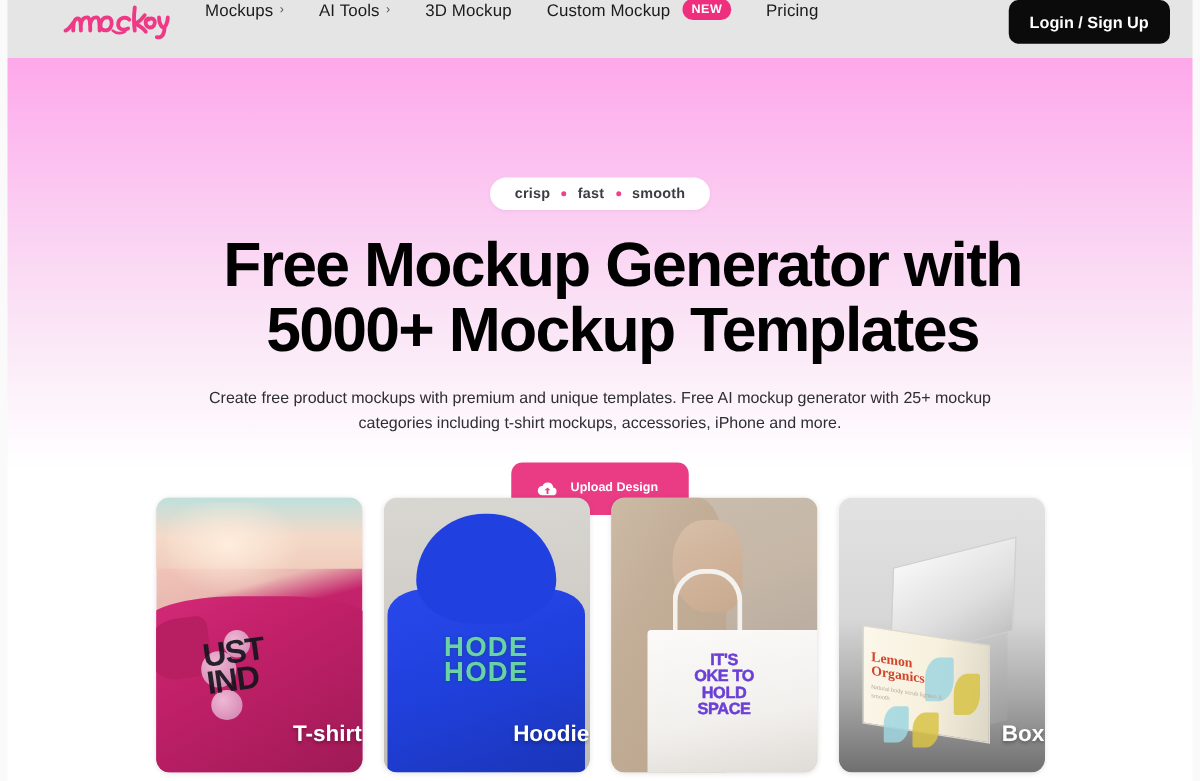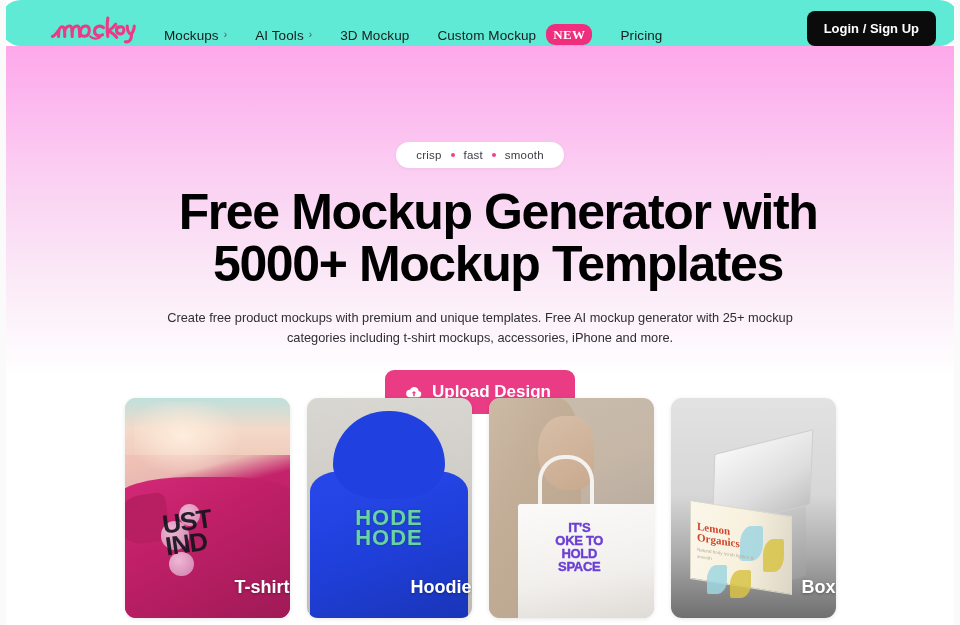--- a/index.html
+++ b/index.html
@@ -20,39 +20,38 @@
     background:#fafafa; z-index:30; pointer-events:none;
   }
   .page::after {
     content:""; position:absolute; right:0; top:0; bottom:0; width:6px;
     background:#fafafa; z-index:30; pointer-events:none;
   }
 
   
   .navbar {
     position:relative; z-index:20;
-    height:46px; background:#5eead4;
-    display:flex; align-items:flex-end;
+    height:46px; background:#e5e5e5;
+    display:flex; align-items:flex-start;
     padding:0 24px 0 48px;
-    border-radius:21px;
   }
   .logo { width:88px; height:34px; display:block; margin-right:28px; flex:none; }
   .nav-links { display:flex; align-items:center; gap:28px; }
   .nav-link {
     display:flex; align-items:center; gap:5px;
     font-size:13.5px; color:#1b1b1b; letter-spacing:.1px;
     cursor:pointer; white-space:nowrap;
   }
   .chev { font-size:10px; color:#555; line-height:1; transform:translateY(0px); }
   .new-badge {
     display:inline-block;
     background:#ef2e7e; color:#fff;
-    font-size:13px; font-weight:bold; letter-spacing:.4px;
+    font-size:10px; font-weight:bold; letter-spacing:.4px;
     padding:3px 7px 2.5px; border-radius:9px;
-    margin-left:5px; transform:translateY(-1px);font-family:Liberation Serif, serif;
+    margin-left:5px; transform:translateY(-1px);
   }
   .spacer { flex:1; }
   .login-btn {
     background:#0b0b0b; color:#fff;
     font-size:13px; font-weight:bold;
     padding:10px 17px; border-radius:8px;
     border:none; cursor:pointer; white-space:nowrap;
   }
 
   
@@ -72,21 +71,21 @@
     padding-top:12px;
   }
   .pill {
     display:inline-flex; align-items:center; gap:9px;
     background:#ffffff; border-radius:999px;
     padding:7px 20px;
     margin-top:84px;
     box-shadow:0 1px 3px rgba(180,120,170,.14);
   }
   .pill-word {
-    font-size:11.5px; font-weight:normal; color:#3c3c44; letter-spacing:.2px;
+    font-size:11.5px; font-weight:bold; color:#3c3c44; letter-spacing:.2px;
   }
   .pill-dot {
     width:4px; height:4px; border-radius:50%; background:#f0408a; display:block;
   }
   .headline {
     margin-top:18px;
     font-size:50px; line-height:1.04;
     font-weight:bold; color:#000000;
     letter-spacing:-1.4px;
     padding-left:36px;
@@ -94,21 +93,21 @@
   .subtitle {
     margin:18px auto 0;
     width:640px;
     font-size:12.8px; line-height:1.55;
     color:#2e2e33;
   }
   .upload-btn {
     display:inline-flex; align-items:center; gap:9px;
     margin-top:22px;
     background:#ea3c85; color:#ffffff;
-    font-size:17px; font-weight:bold;
+    font-size:10px; font-weight:bold;
     padding:12px 24px 12px 20px;
     border:none; border-radius:9px; cursor:pointer;
   }
   .upload-btn svg { width:18px; height:18px; display:block; }
 
   
   .cards {
     position:absolute; left:0; right:0; top:398px;
     display:flex; justify-content:center; gap:17px;
   }

